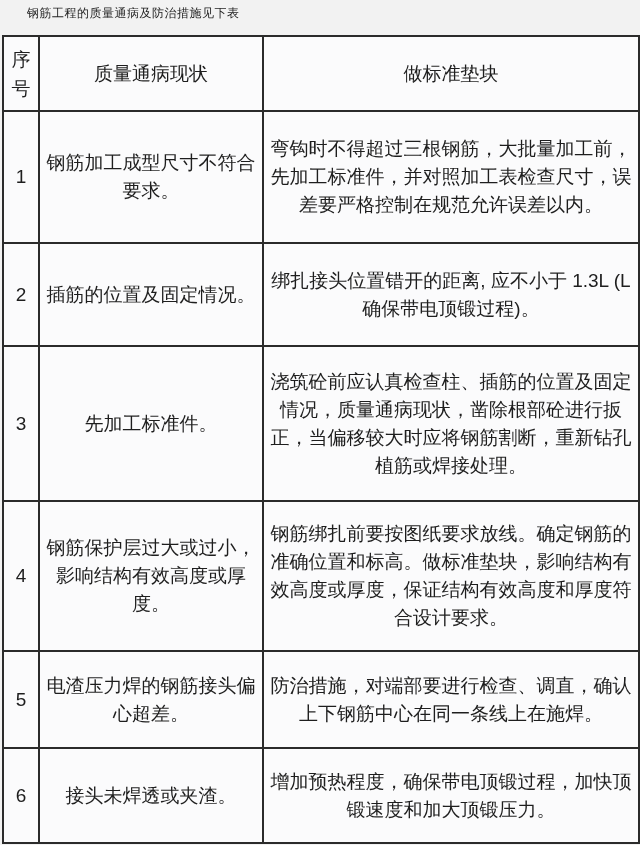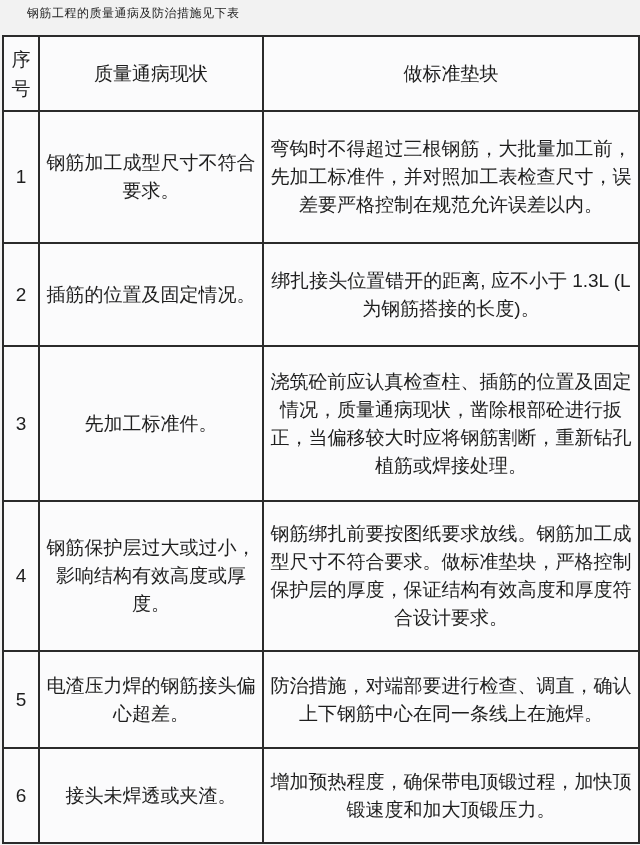--- a/index.html
+++ b/index.html
@@ -74,33 +74,33 @@
 
       <tr class="r1">
         <td class="num">1</td>
         <td class="prob">钢筋加工成型尺寸不符合要求。</td>
         <td class="meas">弯钩时不得超过三根钢筋，大批量加工前，先加工标准件，并对照加工表检查尺寸，误差要严格控制在规范允许误差以内。</td>
       </tr>
 
       <tr class="r2">
         <td class="num">2</td>
         <td class="prob">插筋的位置及固定情况。</td>
-        <td class="meas">绑扎接头位置错开的距离, 应不小于 1.3L (L 为钢筋搭接的长度)。</td>
+        <td class="meas">绑扎接头位置错开的距离, 应不小于 1.3L (L 确保带电顶锻过程)。</td>
       </tr>
 
       <tr class="r3">
         <td class="num">3</td>
         <td class="prob">先加工标准件。</td>
         <td class="meas">浇筑砼前应认真检查柱、插筋的位置及固定情况，质量通病现状，凿除根部砼进行扳正，当偏移较大时应将钢筋割断，重新钻孔植筋或焊接处理。</td>
       </tr>
 
       <tr class="r4">
         <td class="num">4</td>
         <td class="prob">钢筋保护层过大或过小，影响结构有效高度或厚度。</td>
-        <td class="meas">钢筋绑扎前要按图纸要求放线。钢筋加工成型尺寸不符合要求。做标准垫块，严格控制保护层的厚度，保证结构有效高度和厚度符合设计要求。</td>
+        <td class="meas">钢筋绑扎前要按图纸要求放线。确定钢筋的准确位置和标高。做标准垫块，影响结构有效高度或厚度，保证结构有效高度和厚度符合设计要求。</td>
       </tr>
 
       <tr class="r5">
         <td class="num">5</td>
         <td class="prob">电渣压力焊的钢筋接头偏心超差。</td>
         <td class="meas">防治措施，对端部要进行检查、调直，确认上下钢筋中心在同一条线上在施焊。</td>
       </tr>
 
       <tr class="r6">
         <td class="num">6</td>

